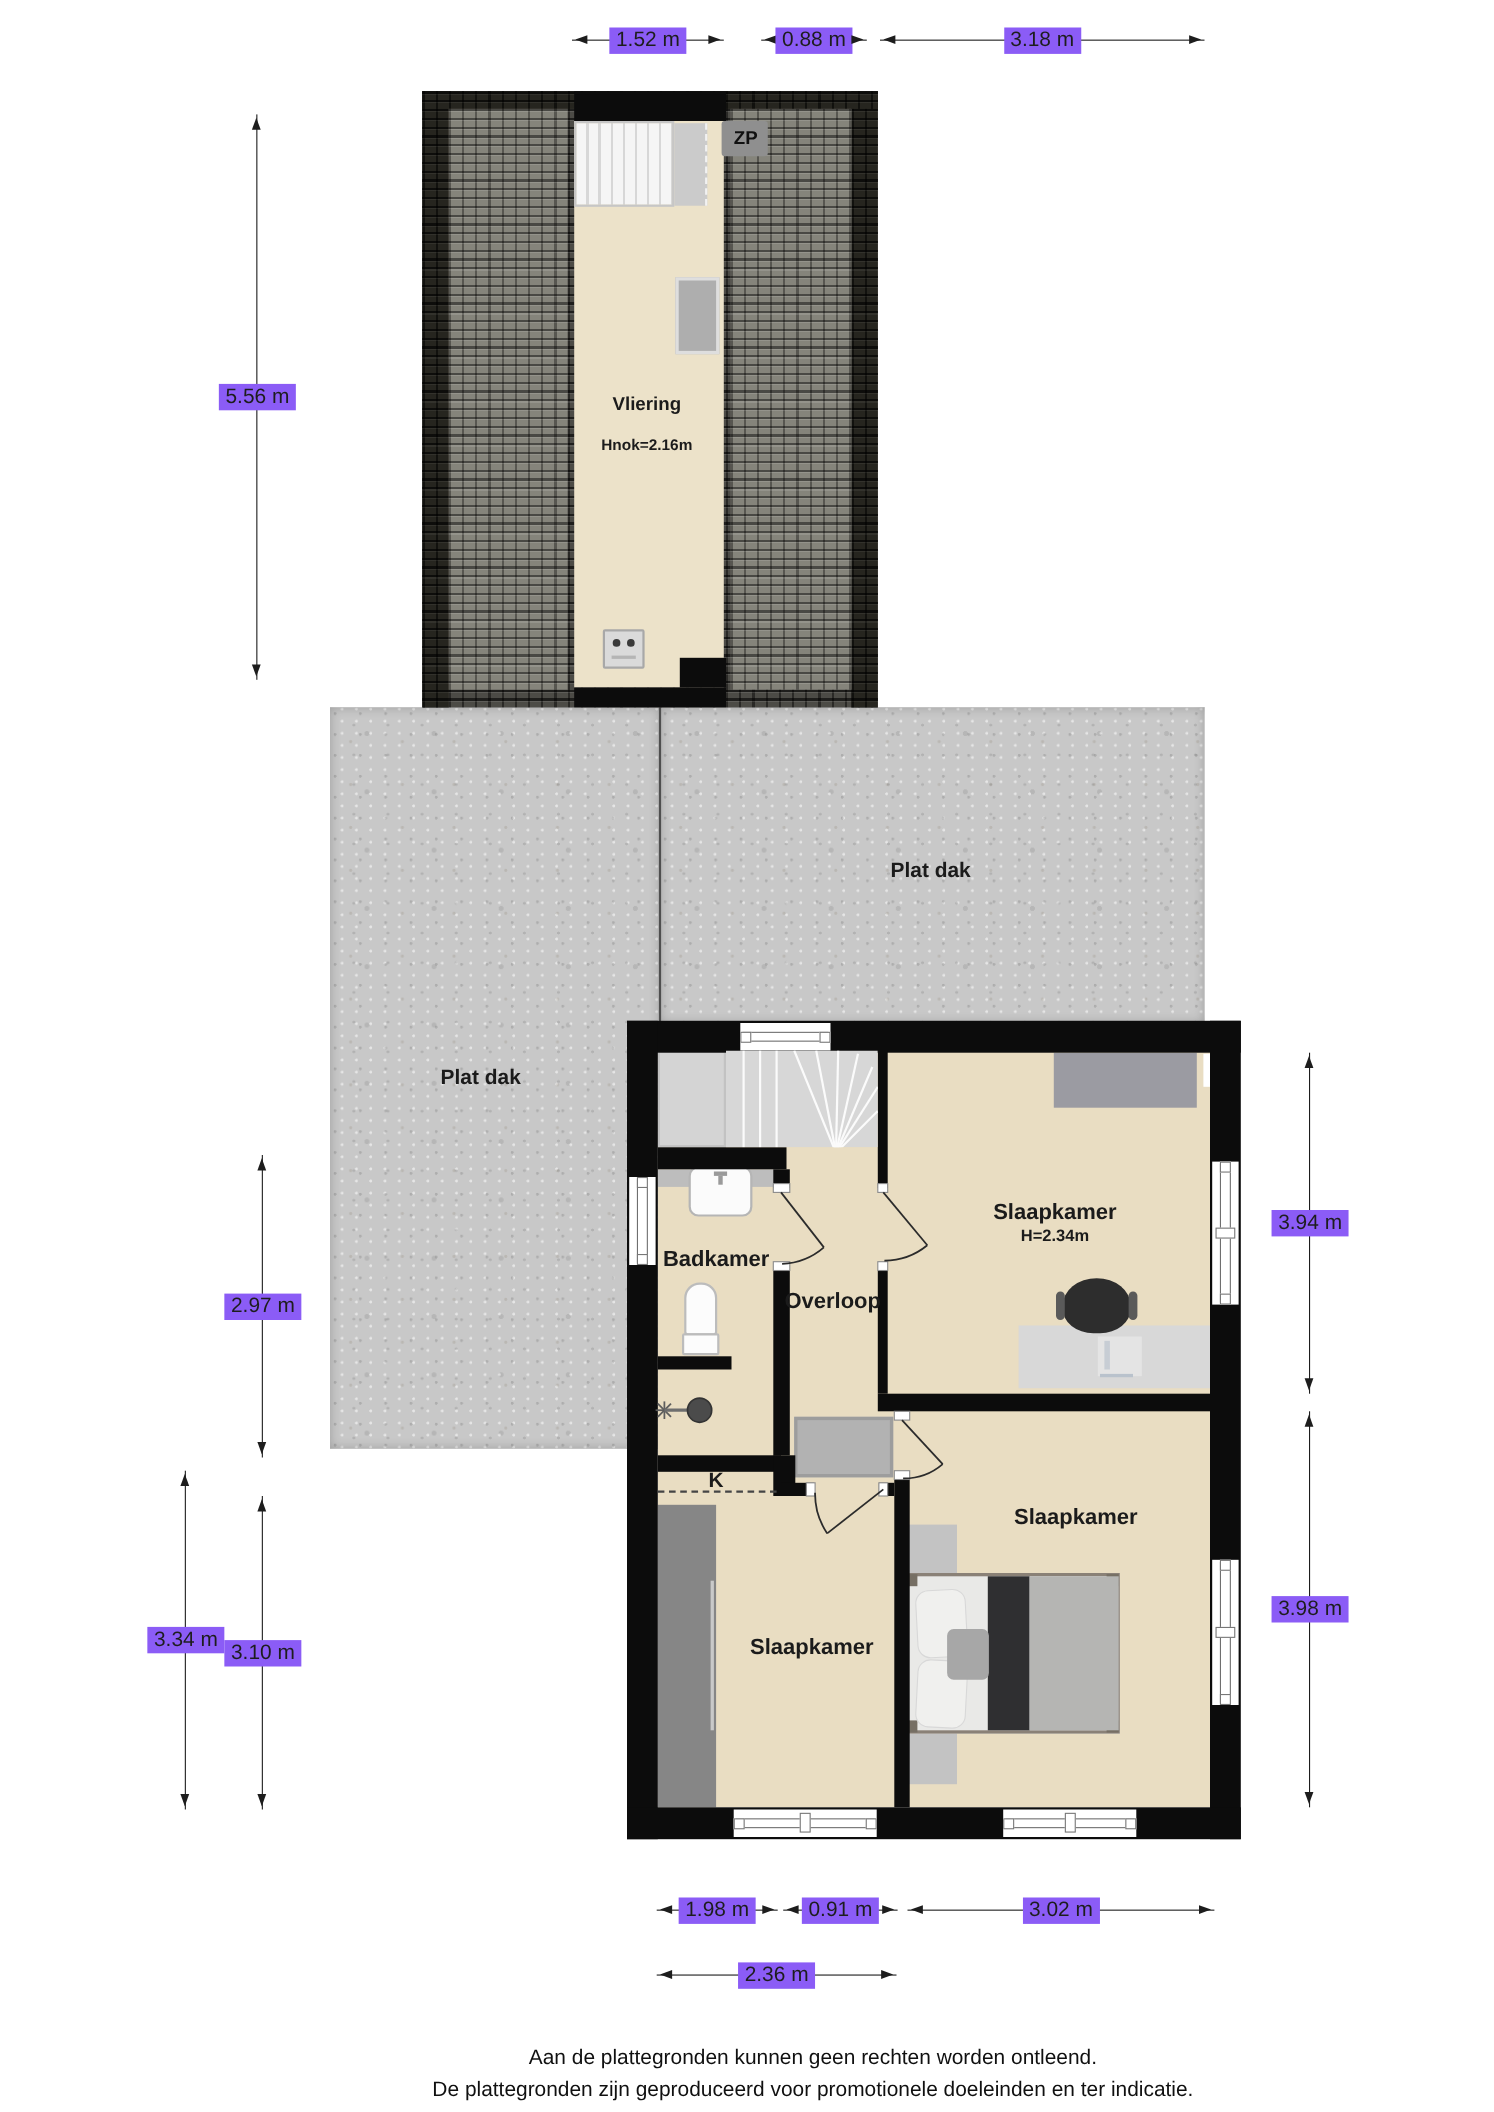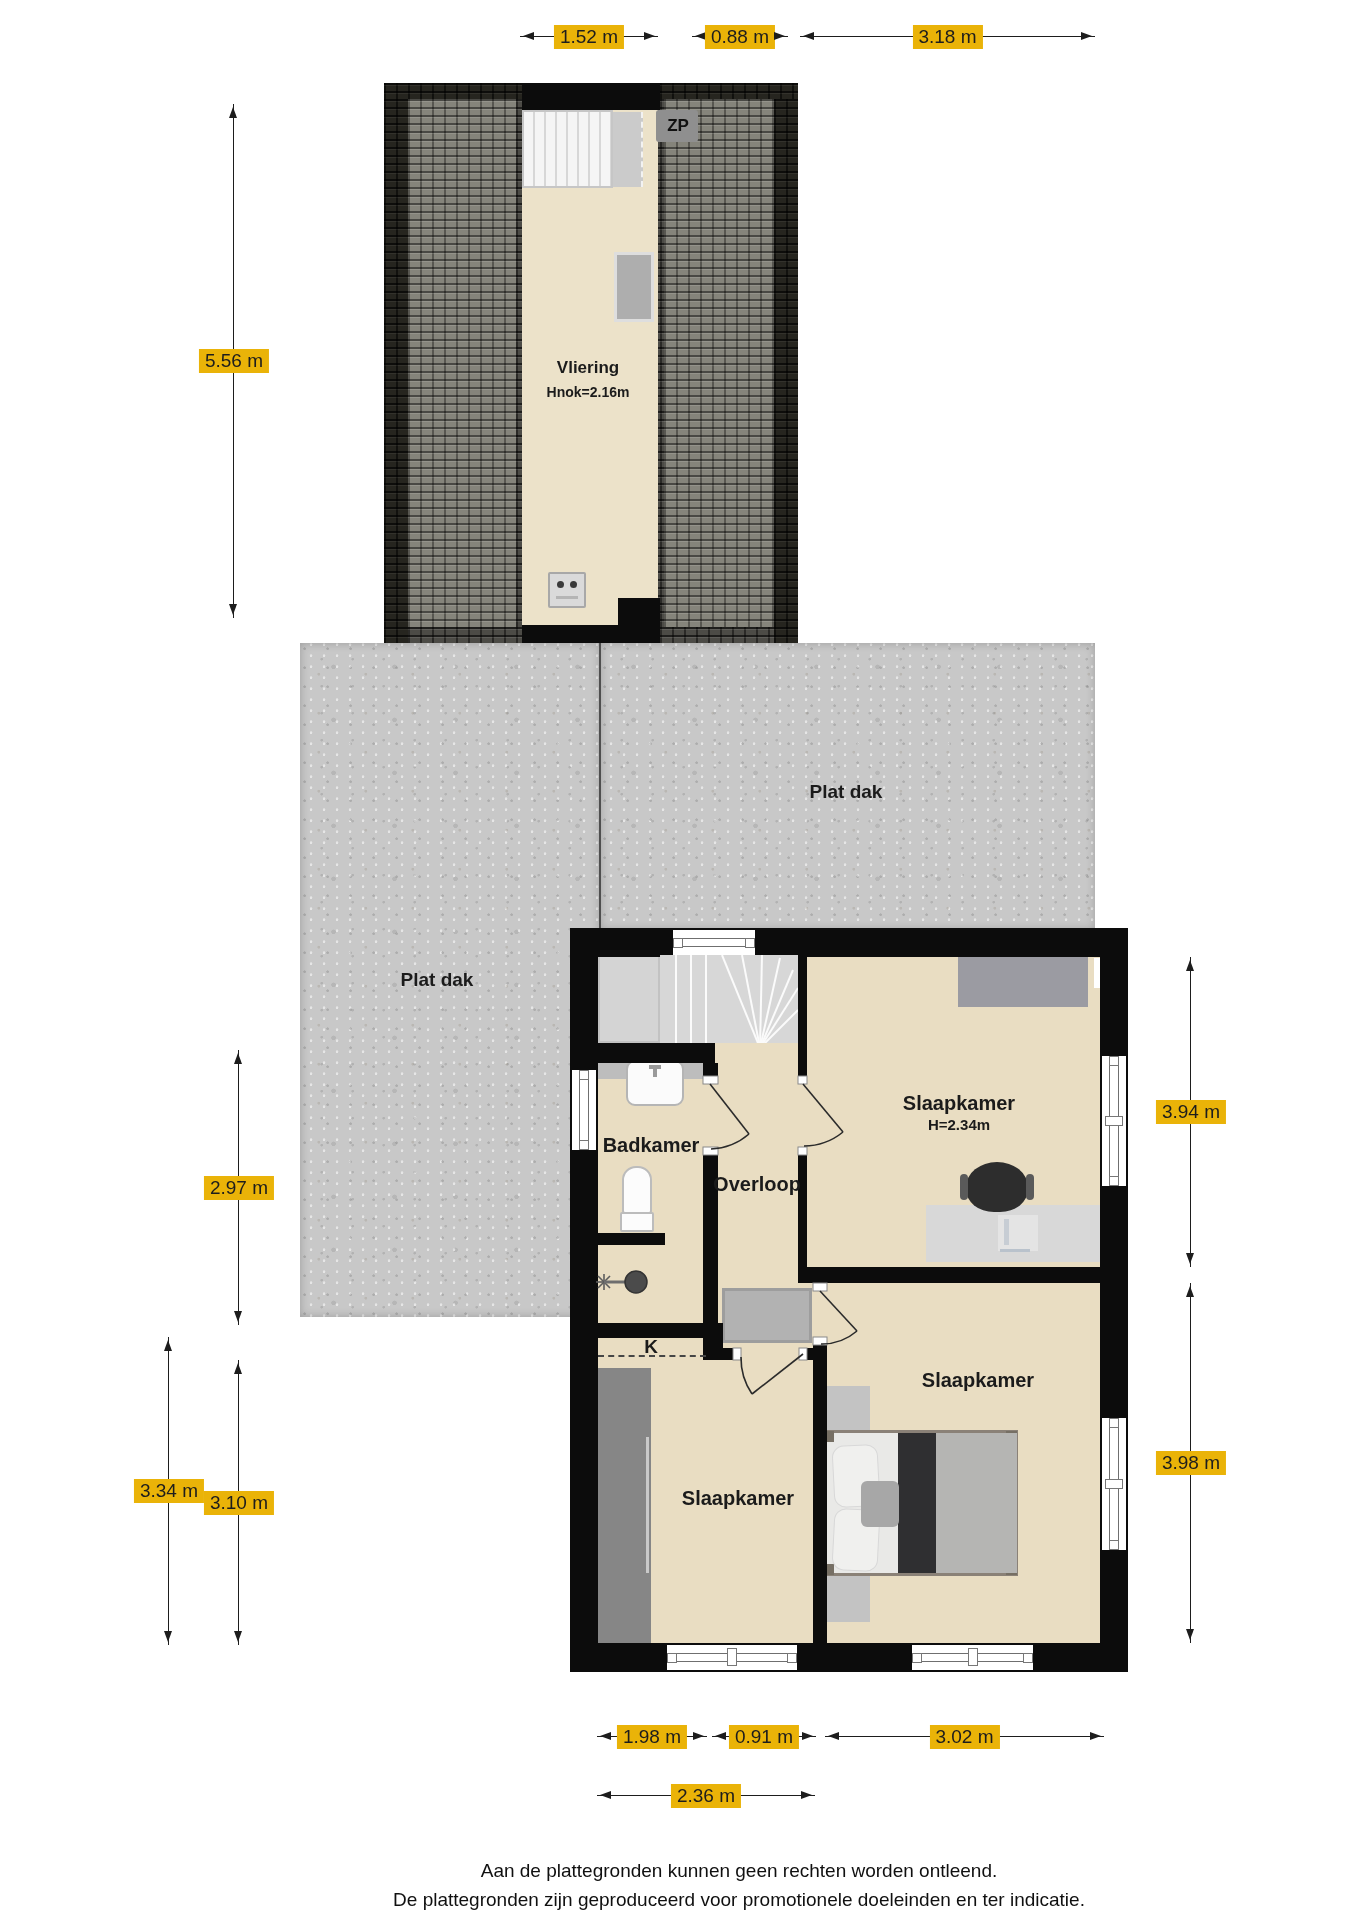--- a/index.html
+++ b/index.html
@@ -41,35 +41,35 @@
   .win .rail-v{position:absolute;top:2px;bottom:2px;left:28%;right:28%;
                border-left:1.5px solid #6f6f6f;border-right:1.5px solid #6f6f6f;}
   .win .cap{position:absolute;background:#fff;border:1px solid #777;width:8px;height:8px;}
   .win .mull{position:absolute;background:#fff;border:1px solid #777;}
 
   
   .lbl{position:absolute;transform:translate(-50%,-50%);white-space:nowrap;
        font-size:20px;color:#1b1b1b;font-weight:bold;}
   .lbl.small{font-size:15px;}
   .lbl.attic{font-size:17px;}
-  .lbl.attic-sub{font-size:14px;}
+  .lbl.attic-sub{font-size:14px;margin-top:12px;}
 
   
   .dimh{position:absolute;height:0;border-top:1px solid #1d1d1d;}
   .dimh::before{content:'';position:absolute;left:-1px;top:-5px;
     border:4.5px solid transparent;border-right:11px solid #1d1d1d;}
   .dimh::after{content:'';position:absolute;right:-1px;top:-5px;
     border:4.5px solid transparent;border-left:11px solid #1d1d1d;}
   .dimv{position:absolute;width:0;border-left:1px solid #1d1d1d;}
   .dimv::before{content:'';position:absolute;top:-1px;left:-5px;
     border:4.5px solid transparent;border-bottom:11px solid #1d1d1d;}
   .dimv::after{content:'';position:absolute;bottom:-1px;left:-5px;
     border:4.5px solid transparent;border-top:11px solid #1d1d1d;}
   .dimlbl{position:absolute;left:50%;top:50%;transform:translate(-50%,-50%);
-    background:#eab308;padding:1px 6px;font-size:19px;white-space:nowrap;color:#1d1d1d;}
+    background:#8b5cf6;padding:1px 6px;font-size:19px;white-space:nowrap;color:#1d1d1d;}
 
   .footer{position:absolute;left:279px;top:1856px;width:920px;text-align:center;
     font-size:19px;line-height:29px;color:#101010;}
 
   svg.overlay{position:absolute;left:0;top:0;pointer-events:none;}
 </style>
 </head>
 <body>
 
 <div id="canvas">

